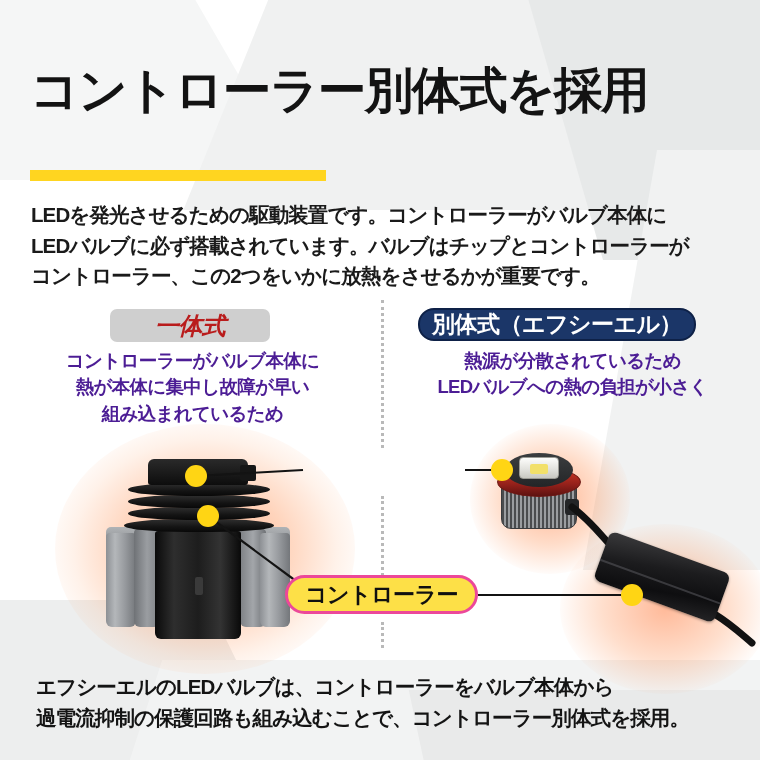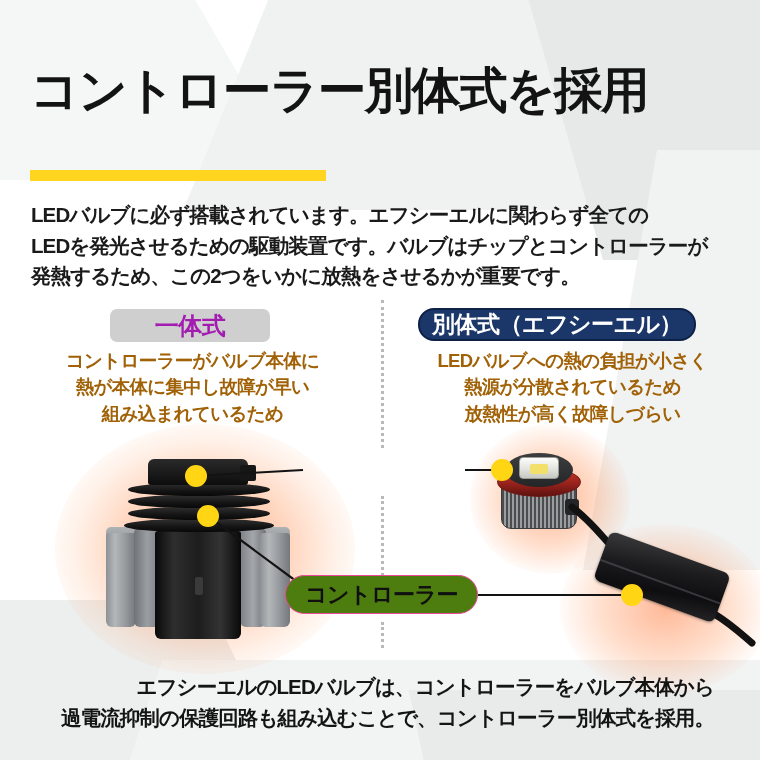--- a/index.html
+++ b/index.html
@@ -151,38 +151,39 @@
     font-weight: 700;
     letter-spacing: -0.5px;
     white-space: nowrap;
     box-sizing: border-box;
   }
   .badge-left {
     left: 110px;
     top: 285px;
     width: 160px;
     background: #cfcfcf;
-    color: #a21caf;
+    color: #b91c1c;
+    font-style: italic;
   }
   .badge-right {
     left: 418px;
     top: 284px;
     width: 278px;
     background: #1b3668;
     color: #ffffff;
     border: 2px solid #0e2147;
     border-radius: 16px;
     font-size: 23px;
   }
 
   .col-text {
     position: absolute;
     font-size: 18.5px;
     font-weight: 700;
-    color: #a16207;
+    color: #4c1d95;
     line-height: 1.42;
     text-align: center;
     letter-spacing: -0.7px;
   }
   .col-text div { white-space: nowrap; }
   .col-left-text  { left: 20px;  top: 324px; width: 345px; }
   .col-right-text { left: 400px; top: 324px; width: 345px; }
 
   
   .divider {
@@ -369,46 +370,46 @@
     width: 162px; height: 37px;
     background: #ffffff;
     border: 2.5px solid #1a1a1a;
     border-radius: 19px;
     font-size: 22px;
     letter-spacing: -0.5px;
   }
   .pill-ctrl {
     left: 285px; top: 551px;
     width: 193px; height: 39px;
-    background: #4d7c0f;
-    border: 1px solid #ec4899;
+    background: #fde047;
+    border: 3px solid #ec4899;
     border-radius: 20px;
     font-size: 22px;
     letter-spacing: -0.5px;
   }
 
   
   .leaders {
     position: absolute; left: 0; top: 0;
     width: 760px; height: 760px;
     z-index: 5;
     pointer-events: none;
   }
 
   
   .footer-text {
     position: absolute;
-    left: 14px;
+    left: 36px;
     top: 648px;
     width: 700px;
     font-size: 20.5px;
     font-weight: 700;
     color: #141414;
     line-height: 1.5;
-    text-align: right;
+    text-align: left;
     letter-spacing: -0.9px;
   }
   .footer-text div { white-space: nowrap; }
 </style>
 </head>
 <body>
 
 <div id="page">
 
   <div class="bg-layer">
@@ -423,37 +424,36 @@
 
   <div class="content">
 
     <div class="main-title">コントローラー別体式を採用</div>
 
     <div class="sub-title-wrap">
       <div class="sub-underline"></div>
     </div>
 
     <div class="lead">
-      <div>LEDバルブに必ず搭載されています。エフシーエルに関わらず全ての</div>
-      <div>LEDを発光させるための駆動装置です。バルブはチップとコントローラーが</div>
-      <div>発熱するため、この2つをいかに放熱をさせるかが重要です。</div>
+      <div>LEDを発光させるための駆動装置です。コントローラーがバルブ本体に</div>
+      <div>LEDバルブに必ず搭載されています。バルブはチップとコントローラーが</div>
+      <div>コントローラー、この2つをいかに放熱をさせるかが重要です。</div>
     </div>
 
     <div class="badge badge-left">一体式</div>
     <div class="badge badge-right">別体式（エフシーエル）</div>
 
     <div class="col-text col-left-text">
       <div>コントローラーがバルブ本体に</div>
       <div>熱が本体に集中し故障が早い</div>
       <div>組み込まれているため</div>
     </div>
     <div class="col-text col-right-text">
+      <div>熱源が分散されているため</div>
       <div>LEDバルブへの熱の負担が小さく</div>
-      <div>熱源が分散されているため</div>
-      <div>放熱性が高く故障しづらい</div>
     </div>
 
     <div class="divider seg-a"></div>
     <div class="divider seg-b"></div>
     <div class="divider seg-c"></div>
 
     <div class="stage">
 
       <div class="glow glow-left"></div>
       <div class="glow glow-head"></div>

